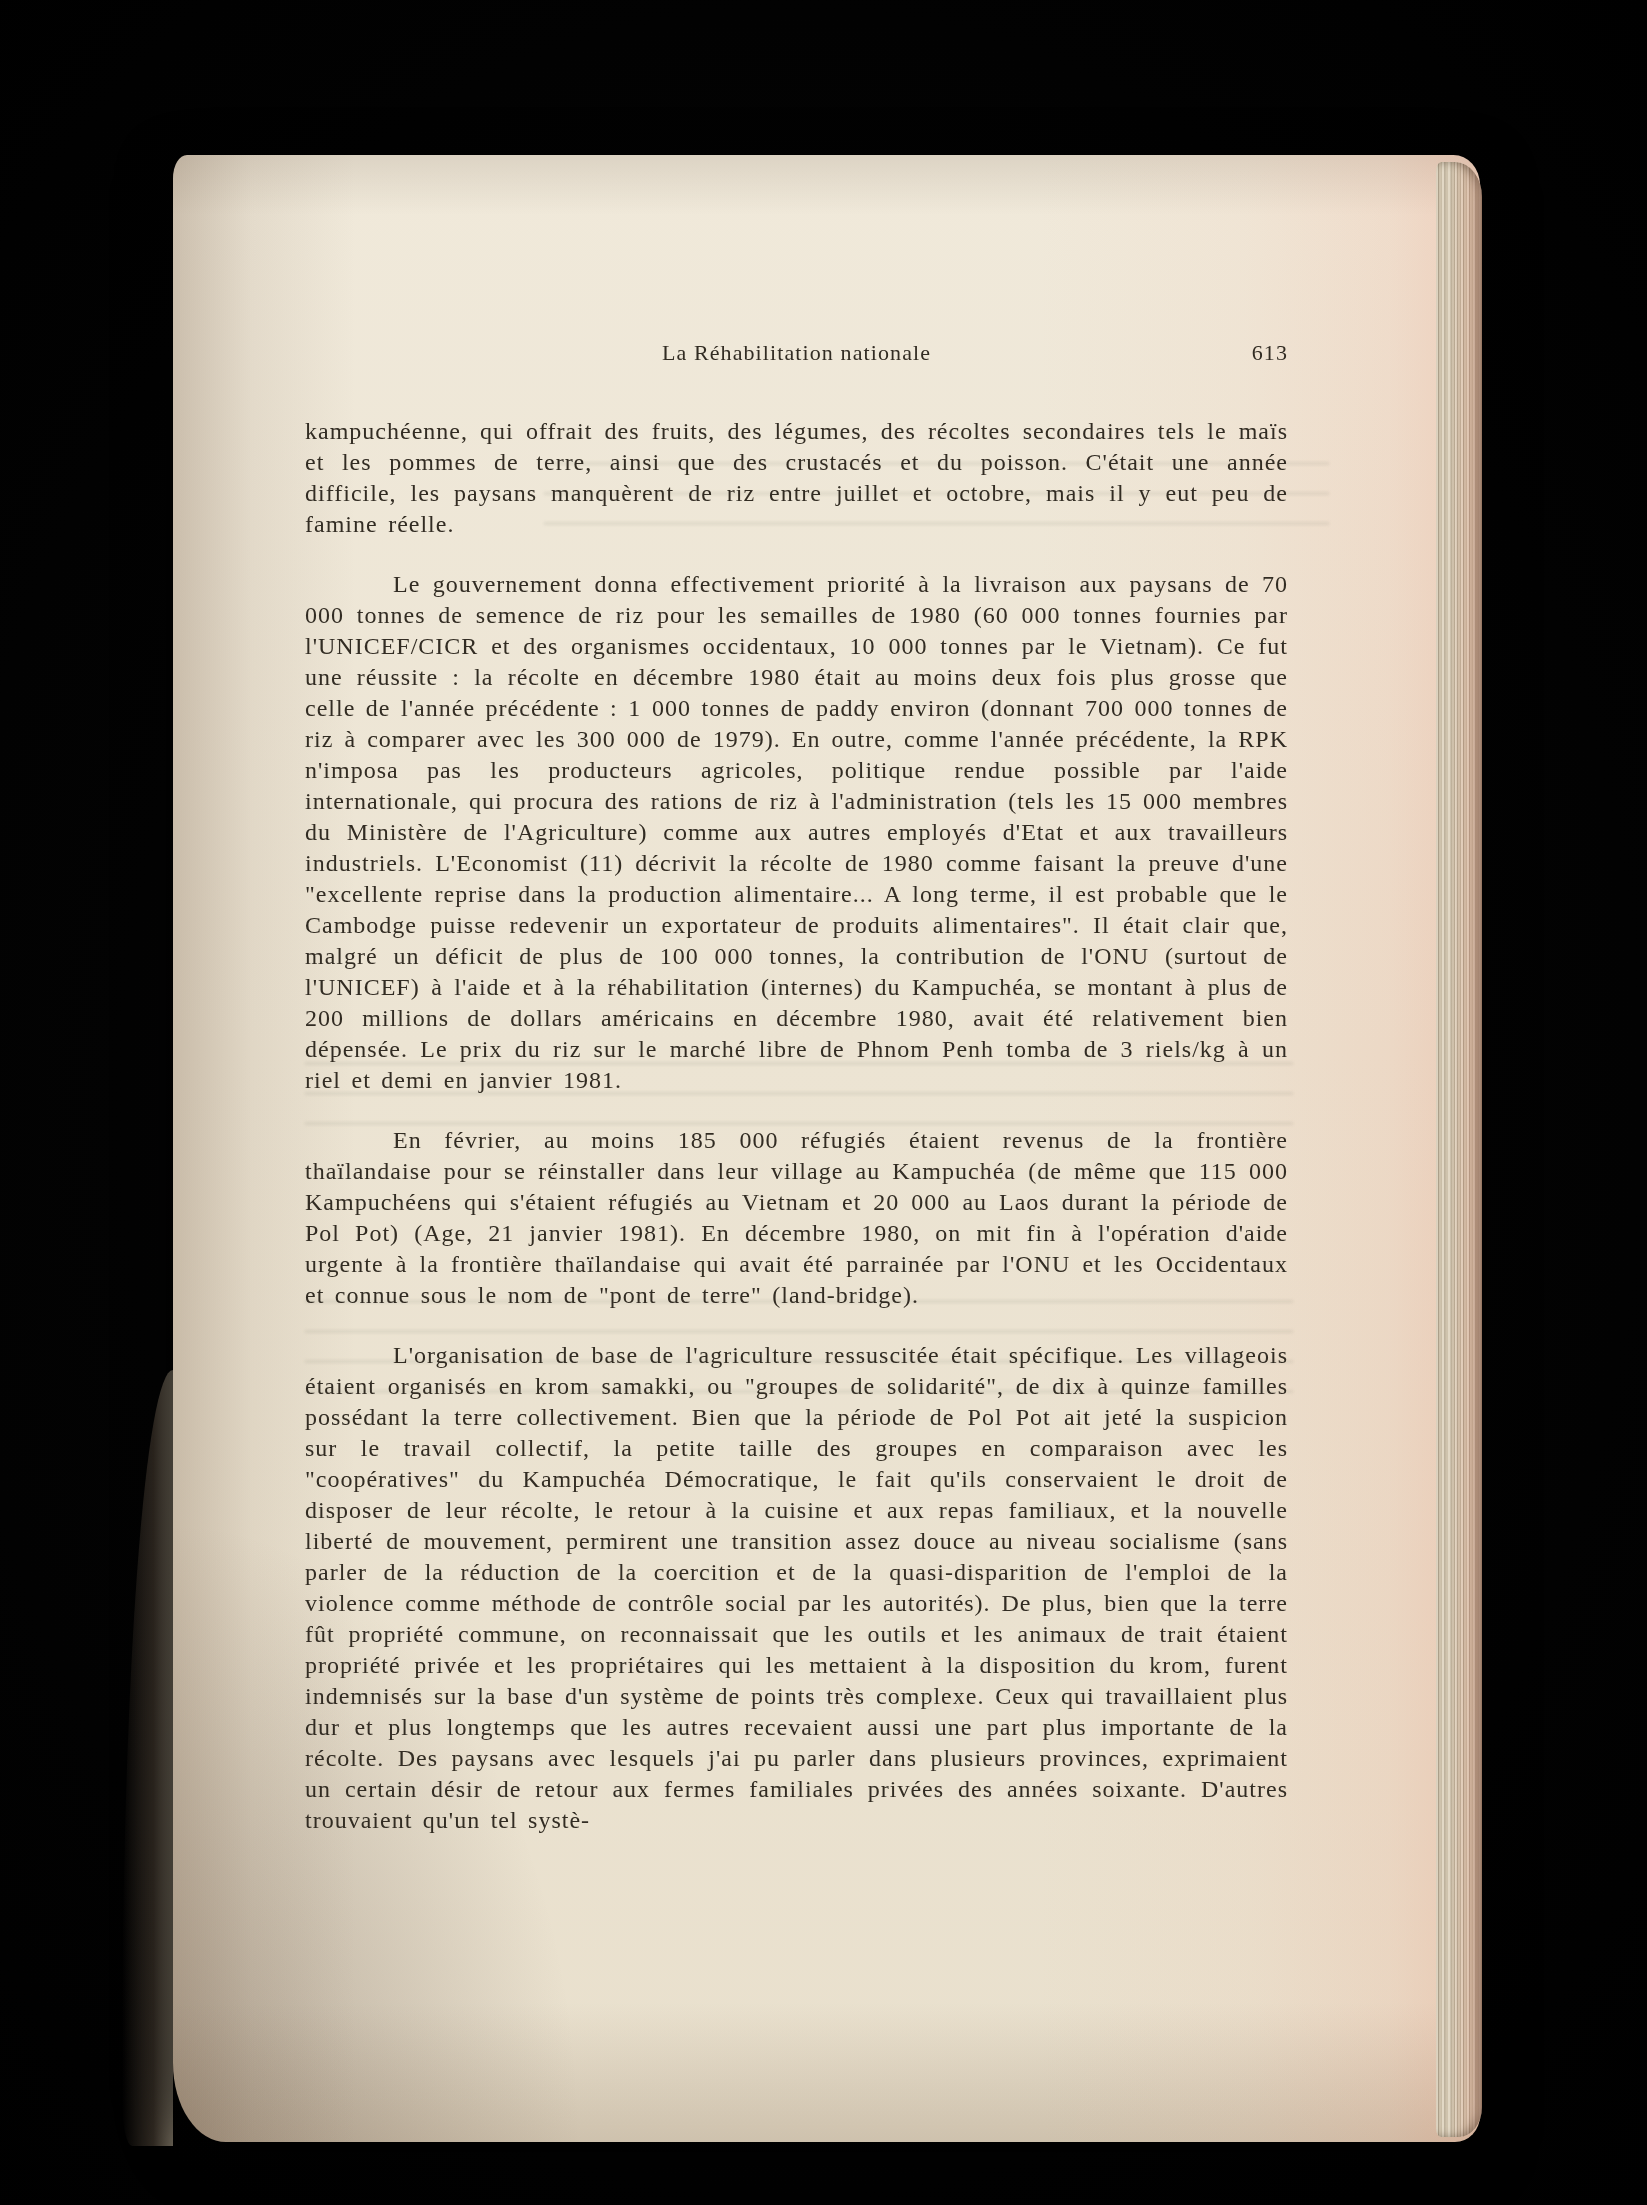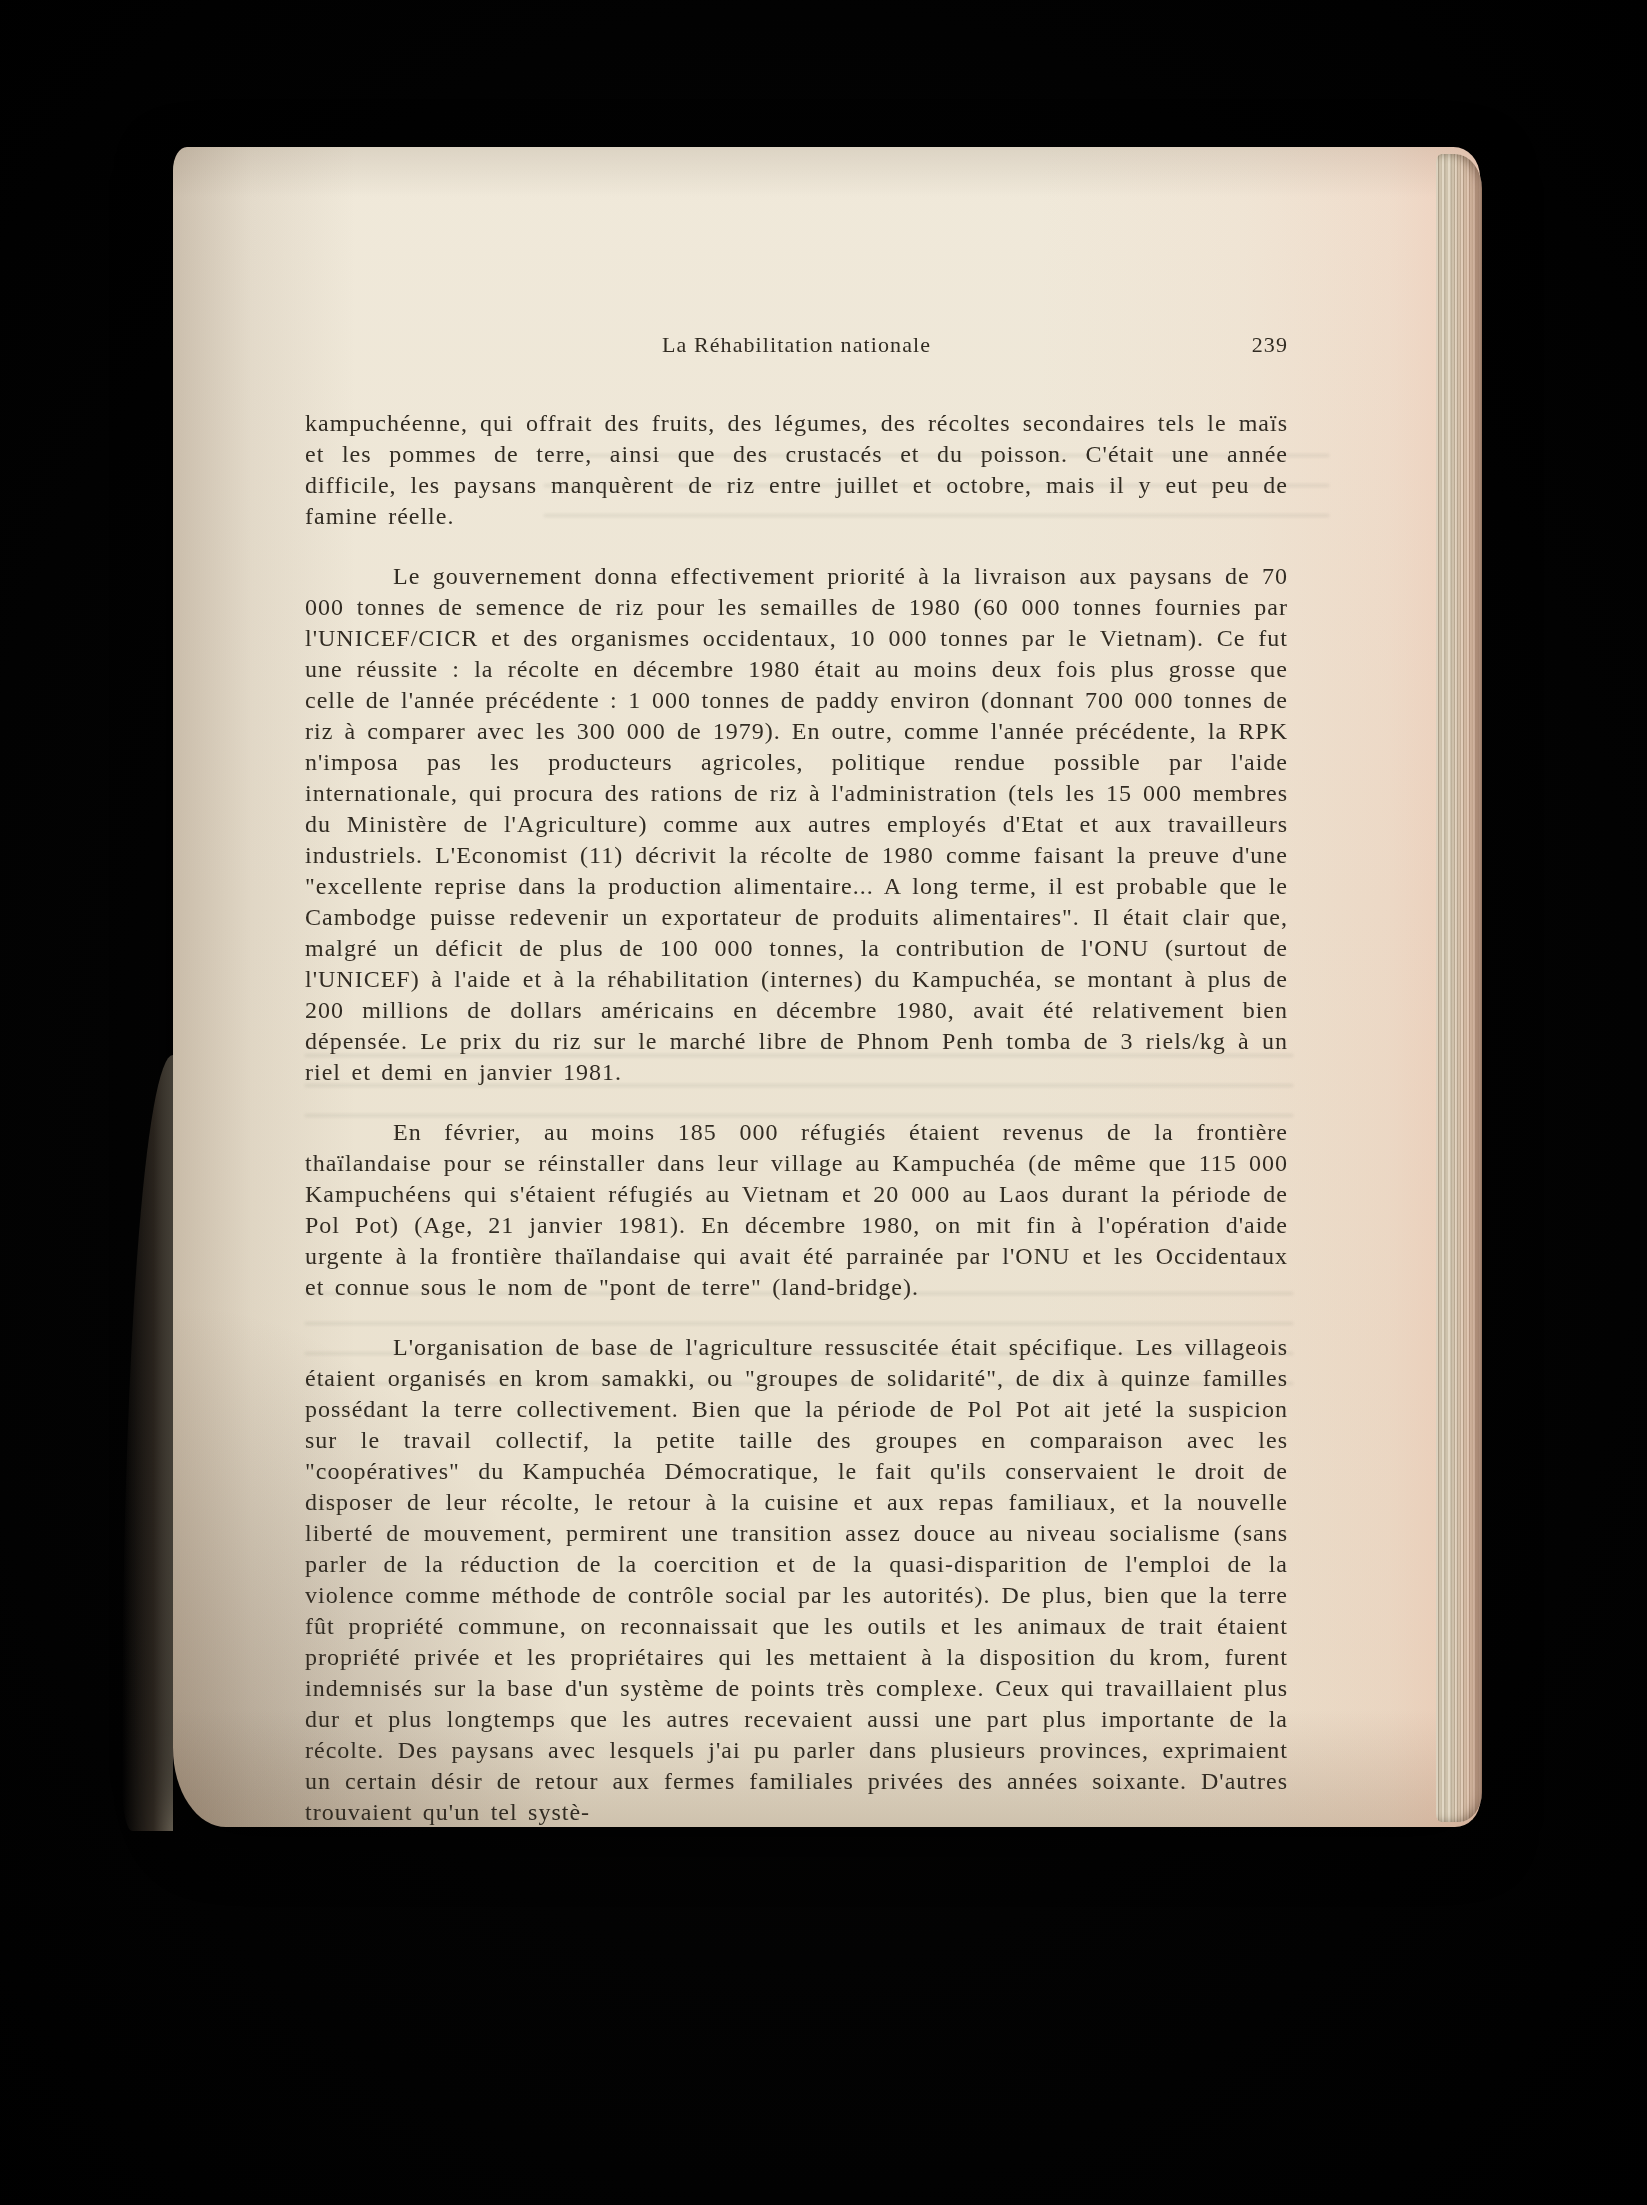--- a/index.html
+++ b/index.html
@@ -13,23 +13,23 @@
     height: 2206px;
     background: radial-gradient(ellipse at 48% 50%, #0a0806 0%, #030303 55%, #000 100%);
     overflow: hidden;
     font-family: "Liberation Serif", "DejaVu Serif", serif;
   }
 
   
   .book {
     position: absolute;
     left: 173px;
-    top: 147px;
+    top: 155px;
     width: 1307px;
-    height: 1680px;
+    height: 1987px;
     border-radius: 26px;
   }
   .page-surface {
     position: absolute;
     inset: 0;
     background:
       linear-gradient(90deg, rgba(120,95,72,0.30) 0%, rgba(120,95,72,0.10) 6%, rgba(0,0,0,0) 14%),
       linear-gradient(270deg, rgba(232,132,102,0.26) 0%, rgba(236,146,116,0.14) 7%, rgba(240,160,130,0.06) 18%, rgba(0,0,0,0) 34%),
       linear-gradient(0deg, rgba(110,85,60,0.22) 0%, rgba(0,0,0,0) 7%),
       linear-gradient(180deg, rgba(100,80,60,0.14) 0%, rgba(0,0,0,0) 3%),
@@ -126,21 +126,21 @@
   <div class="book">
     <div class="spine-sliver"></div>
     <div class="page-surface">
       <div class="ghost g1"></div>
       <div class="ghost g2"></div>
       <div class="ghost g3"></div>
 
       <div class="page-content">
         <div class="page-header">
           <span class="page-title">La Réhabilitation nationale</span>
-          <span class="page-number">239</span>
+          <span class="page-number">613</span>
         </div>
         <div class="page-body">
             <p class="para"><span>kampuchéenne, qui offrait des fruits, des légumes, des récoltes secondaires tels le maïs et les pommes de terre, ainsi que des crustacés et du poisson. C'était une année difficile, les paysans manquèrent de riz entre juillet et octobre, mais il y eut peu de famine réelle.</span></p>
             <p class="para indent"><span>Le gouvernement donna effectivement priorité à la livraison aux paysans de 70 000 tonnes de semence de riz pour les semailles de 1980 (60 000 tonnes fournies par l'UNICEF/CICR et des organismes occidentaux, 10 000 tonnes par le Vietnam). Ce fut une réussite : la récolte en décembre 1980 était au moins deux fois plus grosse que celle de l'année précédente : 1 000 tonnes de paddy environ (donnant 700 000 tonnes de riz à comparer avec les 300 000 de 1979). En outre, comme l'année précédente, la RPK n'imposa pas les producteurs agricoles, politique rendue possible par l'aide internationale, qui procura des rations de riz à l'administration (tels les 15 000 membres du Ministère de l'Agriculture) comme aux autres employés d'Etat et aux travailleurs industriels. L'</span><span class="u">Economist</span><span> (11) décrivit la récolte de 1980 comme faisant la preuve d'une "excellente reprise dans la production alimentaire... A long terme, il est probable que le Cambodge puisse redevenir un exportateur de produits alimentaires". Il était clair que, malgré un déficit de plus de 100 000 tonnes, la contribution de l'ONU (surtout de l'UNICEF) à l'aide et à la réhabilitation (internes) du Kampuchéa, se montant à plus de 200 millions de dollars américains en décembre 1980, avait été relativement bien dépensée. Le prix du riz sur le marché libre de Phnom Penh tomba de 3 riels/kg à un riel et demi en janvier 1981.</span></p>
             <p class="para indent"><span>En février, au moins 185 000 réfugiés étaient revenus de la frontière thaïlandaise pour se réinstaller dans leur village au Kampuchéa (de même que 115 000 Kampuchéens qui s'étaient réfugiés au Vietnam et 20 000 au Laos durant la période de Pol Pot) (</span><span class="u">Age</span><span>, 21 janvier 1981). En décembre 1980, on mit fin à l'opération d'aide urgente à la frontière thaïlandaise qui avait été parrainée par l'ONU et les Occidentaux et connue sous le nom de "pont de terre" </span><span class="b">(land-bridge)</span><span>.</span></p>
             <p class="para indent"><span>L'organisation de base de l'agriculture ressuscitée était spécifique. Les villageois étaient organisés en </span><span class="b">krom samakki</span><span>, ou "groupes de solidarité", de dix à quinze familles possédant la terre collectivement. Bien que la période de Pol Pot ait jeté la suspicion sur le travail collectif, la petite taille des groupes en comparaison avec les "coopératives" du Kampuchéa Démocratique, le fait qu'ils conservaient le droit de disposer de leur récolte, le retour à la cuisine et aux repas familiaux, et la nouvelle liberté de mouvement, permirent une transition assez douce au niveau socialisme (sans parler de la réduction de la coercition et de la quasi-disparition de l'emploi de la violence comme méthode de contrôle social par les autorités). De plus, bien que la terre fût propriété commune, on reconnaissait que les outils et les animaux de trait étaient propriété privée et les propriétaires qui les mettaient à la disposition du </span><span class="b">krom</span><span>, furent indemnisés sur la base d'un système de points très complexe. Ceux qui travaillaient plus dur et plus longtemps que les autres recevaient aussi une part plus importante de la récolte. Des paysans avec lesquels j'ai pu parler dans plusieurs provinces, exprimaient un certain désir de retour aux fermes familiales privées des années soixante. D'autres trouvaient qu'un tel systè-</span></p>
           </div>
       </div>
     </div>
     <div class="fore-edge"></div>

